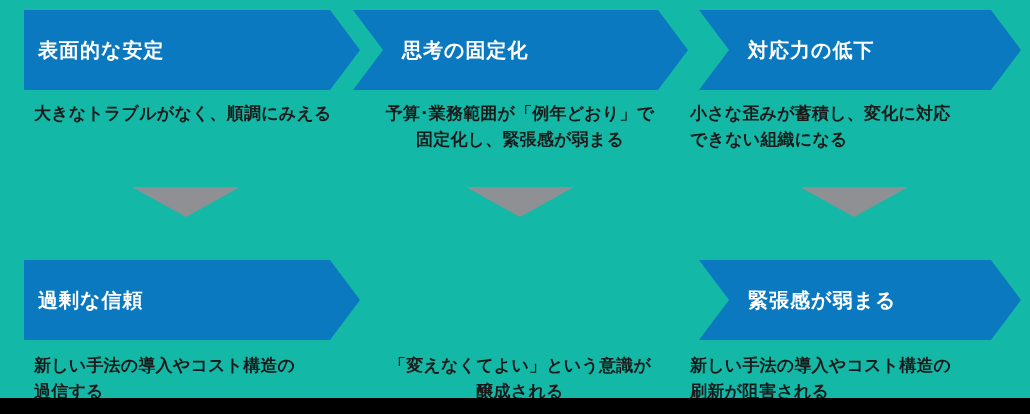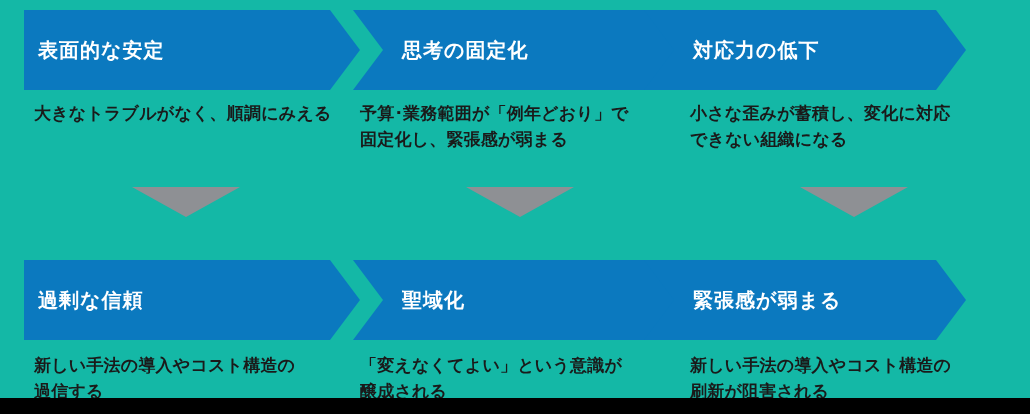--- a/index.html
+++ b/index.html
@@ -35,22 +35,22 @@
   .arrow .title {
     color: #ffffff;
     font-size: 20px;
     font-weight: 700;
     letter-spacing: 1px;
     white-space: nowrap;
   }
   .row1 { top: 10px; }
   .row2 { top: 248px; margin-top: 12px; }
   .c1 { left: 24px;  width: 336px; }
-  .c2 { left: 353px; width: 335px; }
-  .c3 { left: 644px; width: 322px; }
+  .c2 { left: 353px; width: 335px; text-align: center; }
+  .c3 { left: 699px; width: 322px; }
   
   .desc {
     position: absolute;
     width: 320px;
     color: #1a1a1a;
     font-size: 17px;
     font-weight: 600;
     line-height: 26px;
     white-space: pre-line;
     letter-spacing: 0.2px;
@@ -104,23 +104,20 @@
   <div class="desc row1 c3">小さな歪みが蓄積し、変化に対応
 できない組織になる</div>
 
   <div class="tri t1"></div>
   <div class="tri t2"></div>
   <div class="tri t3"></div>
 
   <div class="arrow head row2 c1">
     <span class="title">過剰な信頼</span>
   </div>
-  <div class="arrow notched row2 c2">
-    <span class="title">聖域化</span>
-  </div>
   <div class="arrow notched row2 c3">
     <span class="title">緊張感が弱まる</span>
   </div>
 
   <div class="desc row2 c1">新しい手法の導入やコスト構造の
 過信する</div>
   <div class="desc row2 c2">「変えなくてよい」という意識が
 醸成される</div>
   <div class="desc row2 c3">新しい手法の導入やコスト構造の
 刷新が阻害される</div>

